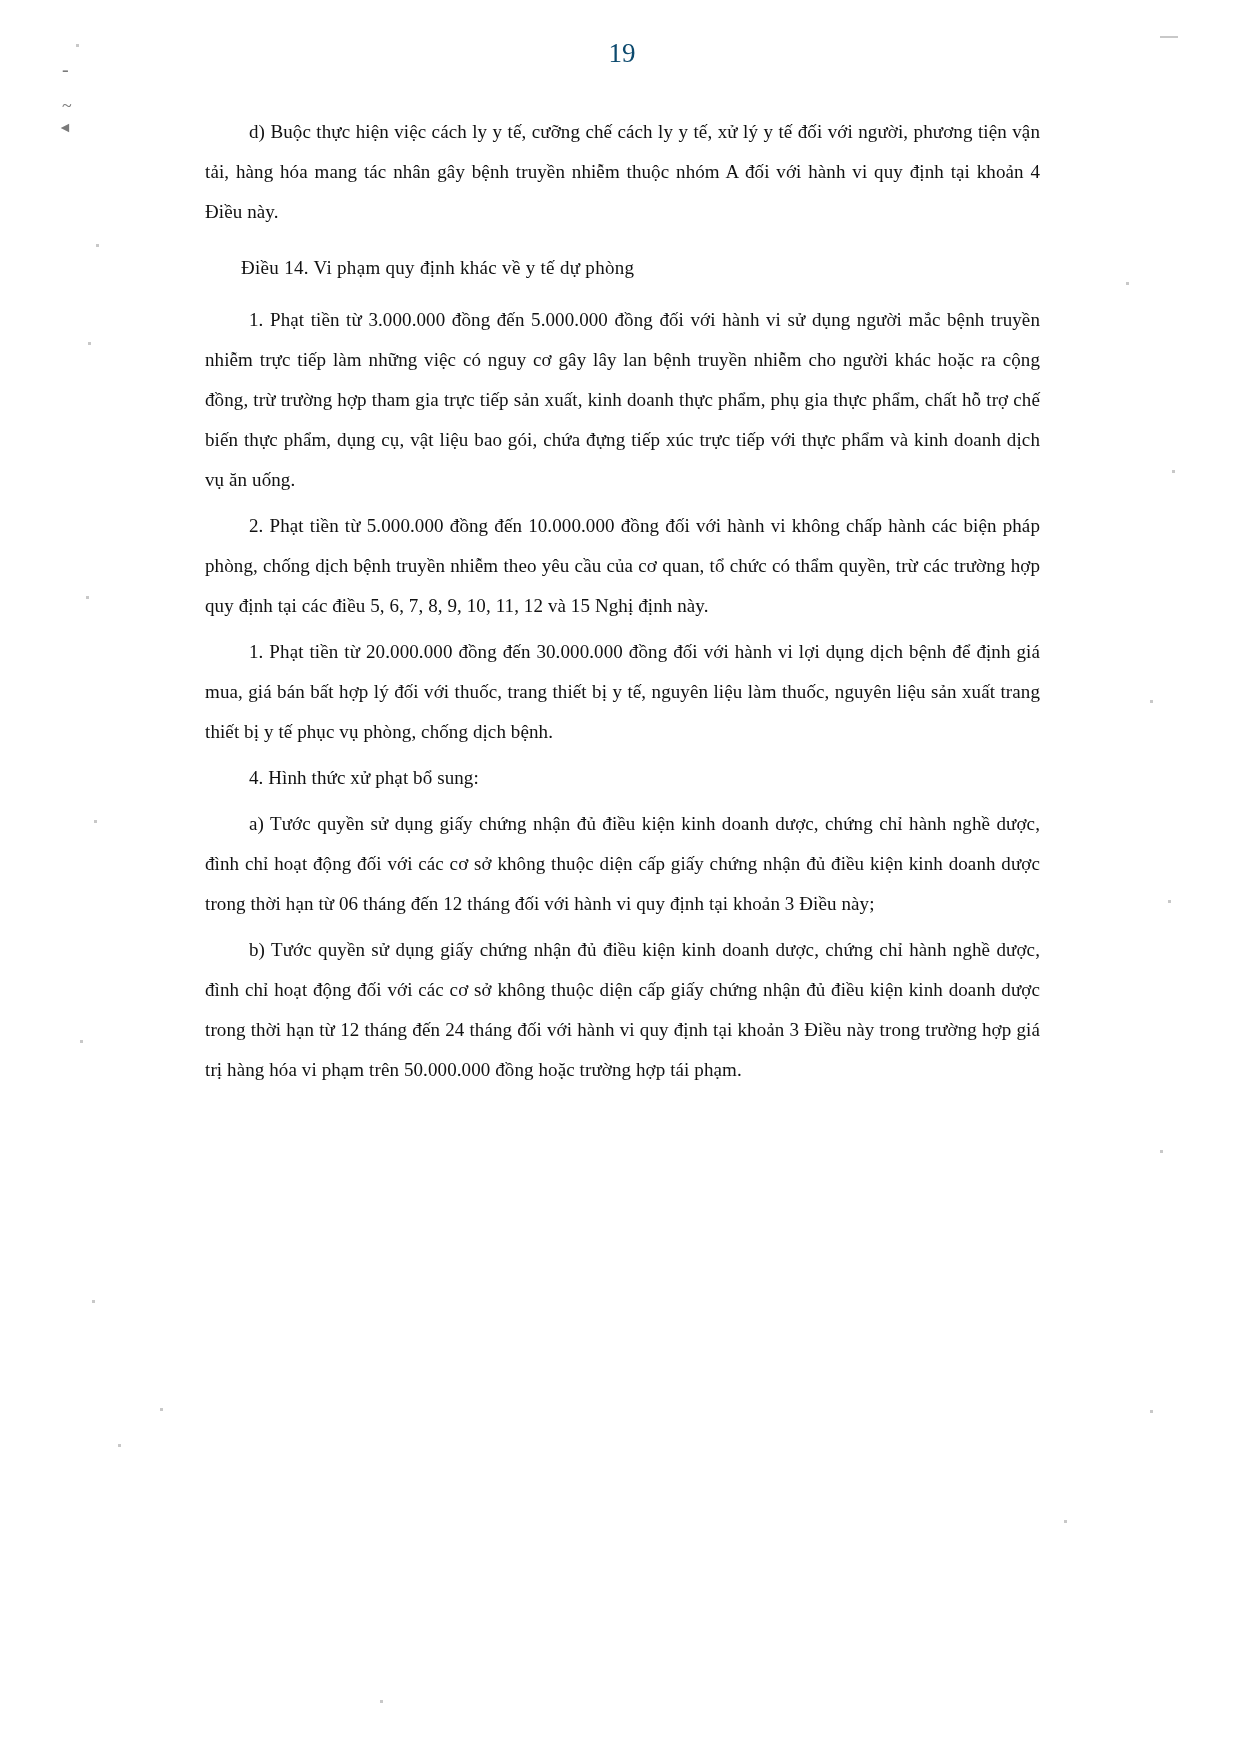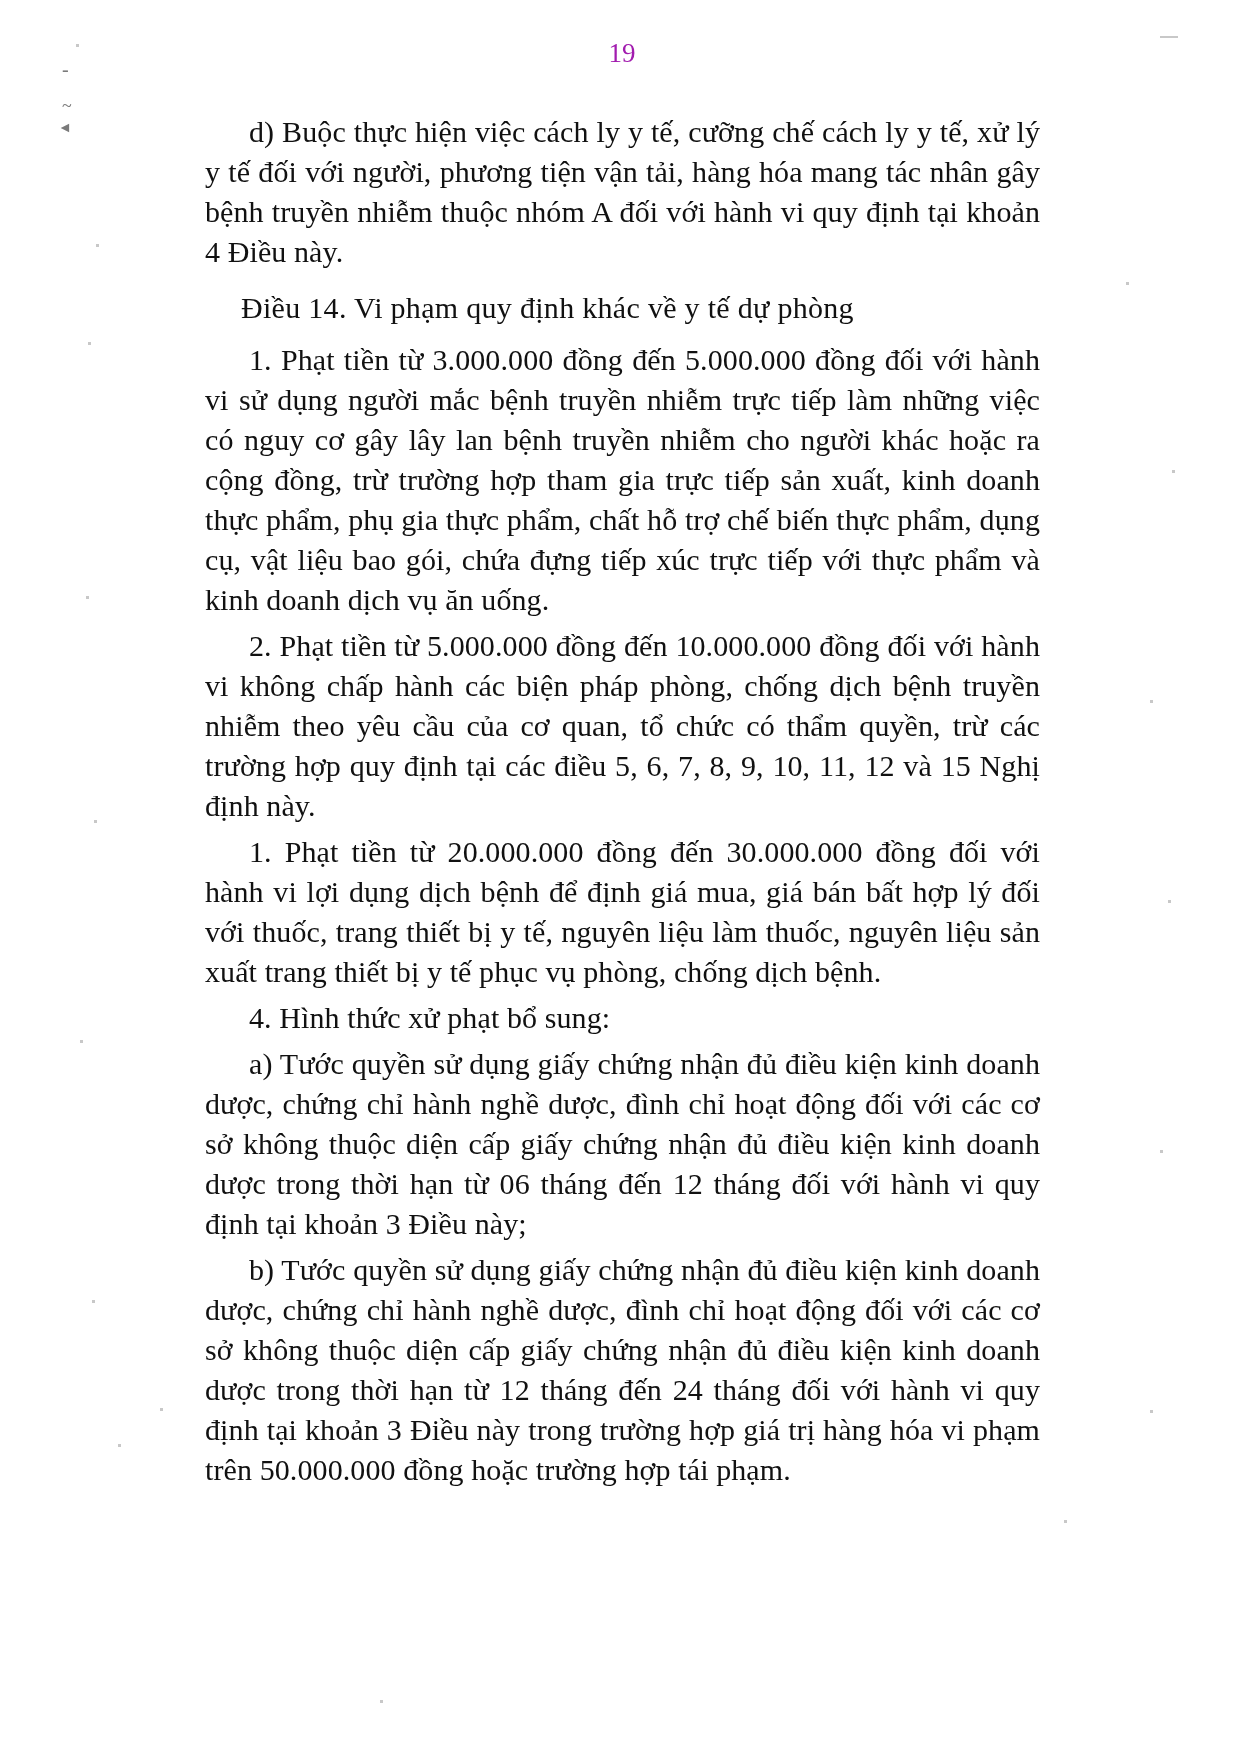--- a/index.html
+++ b/index.html
@@ -18,31 +18,31 @@
     overflow: hidden;
   }
   .page-number {
     position: absolute;
     top: 38px;
     left: 0;
     width: 1244px;
     text-align: center;
     font-size: 27px;
     font-family: "Liberation Serif", serif;
-    color: #a21caf;
+    color: #0c4a6e;
   }
   .content {
     position: absolute;
     top: 112px;
     left: 205px;
     width: 835px;
   }
   p {
     margin: 0 0 6px 0;
-    font-size: 30px;
+    font-size: 19px;
     line-height: 40px;
     text-align: justify;
     text-justify: inter-word;
     letter-spacing: 0.1px;
   }
   p.indent {
     text-indent: 44px;
   }
   p.heading {
     font-weight: normal;

